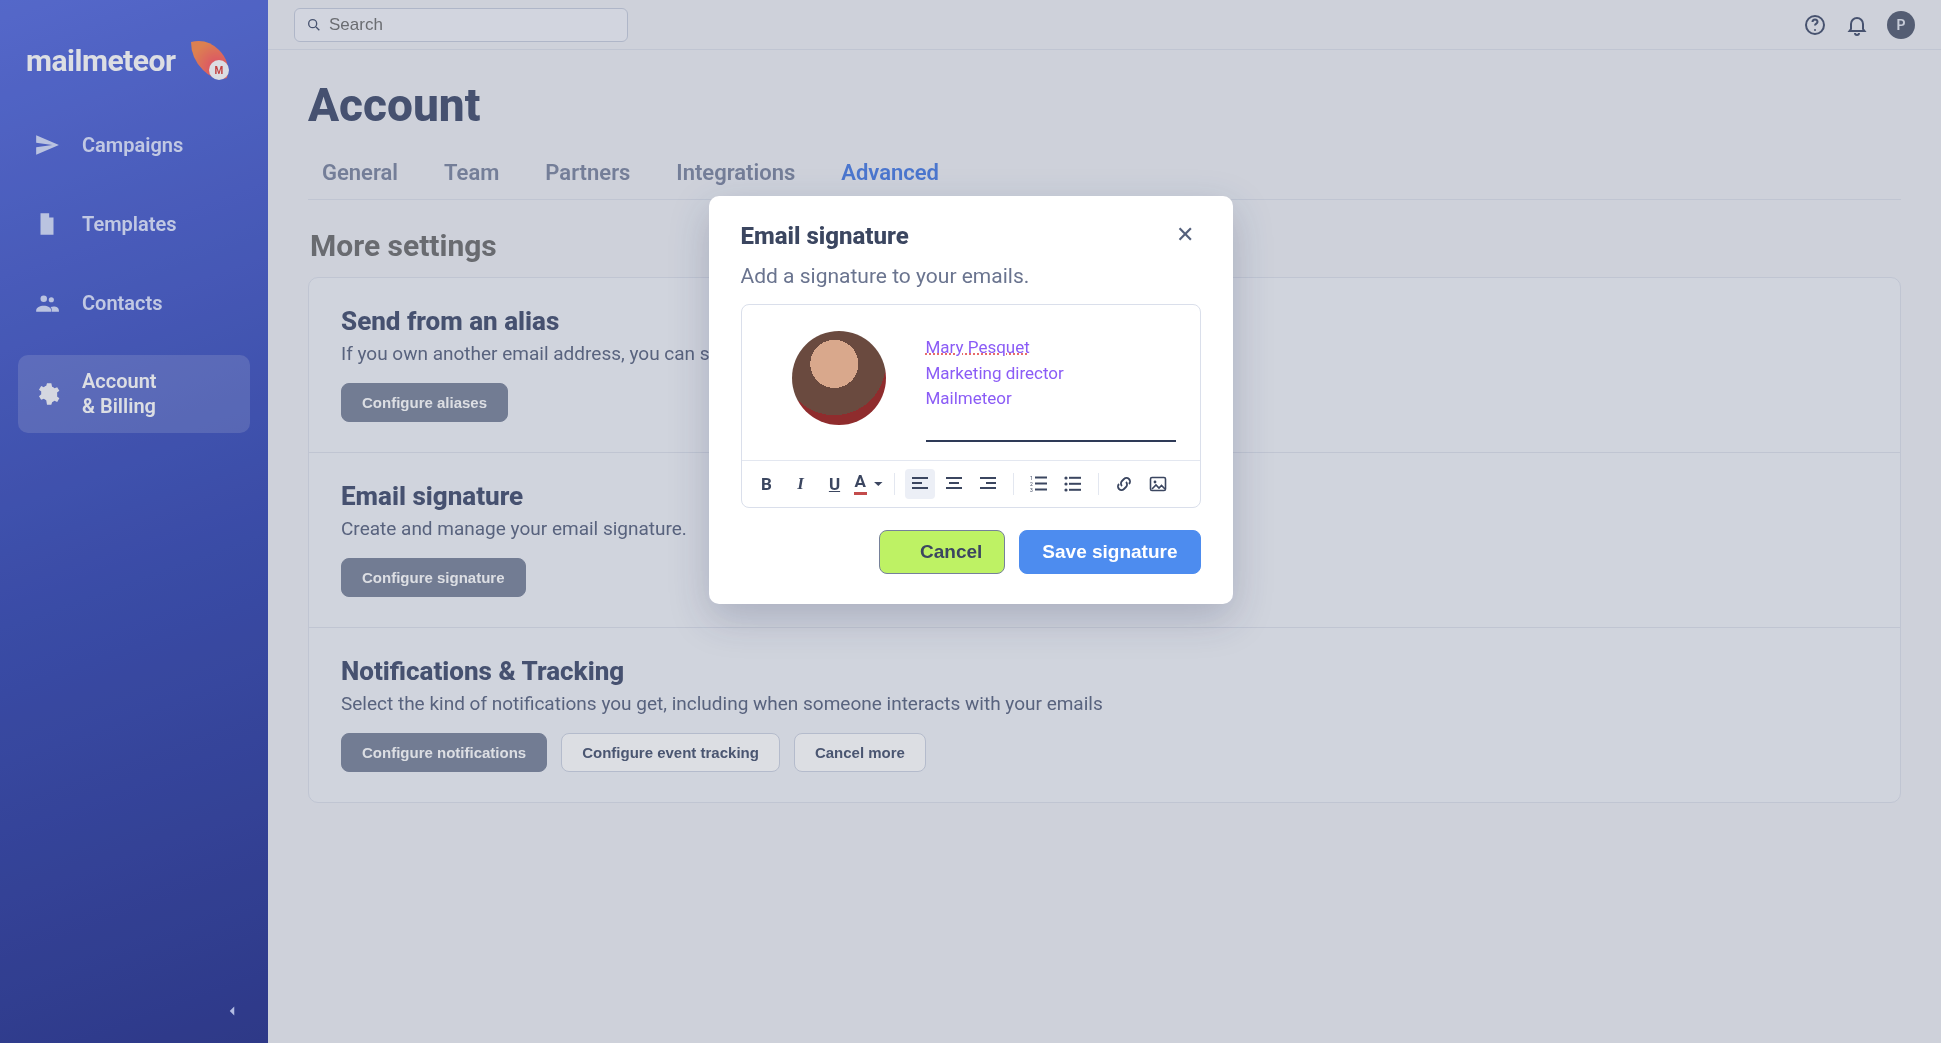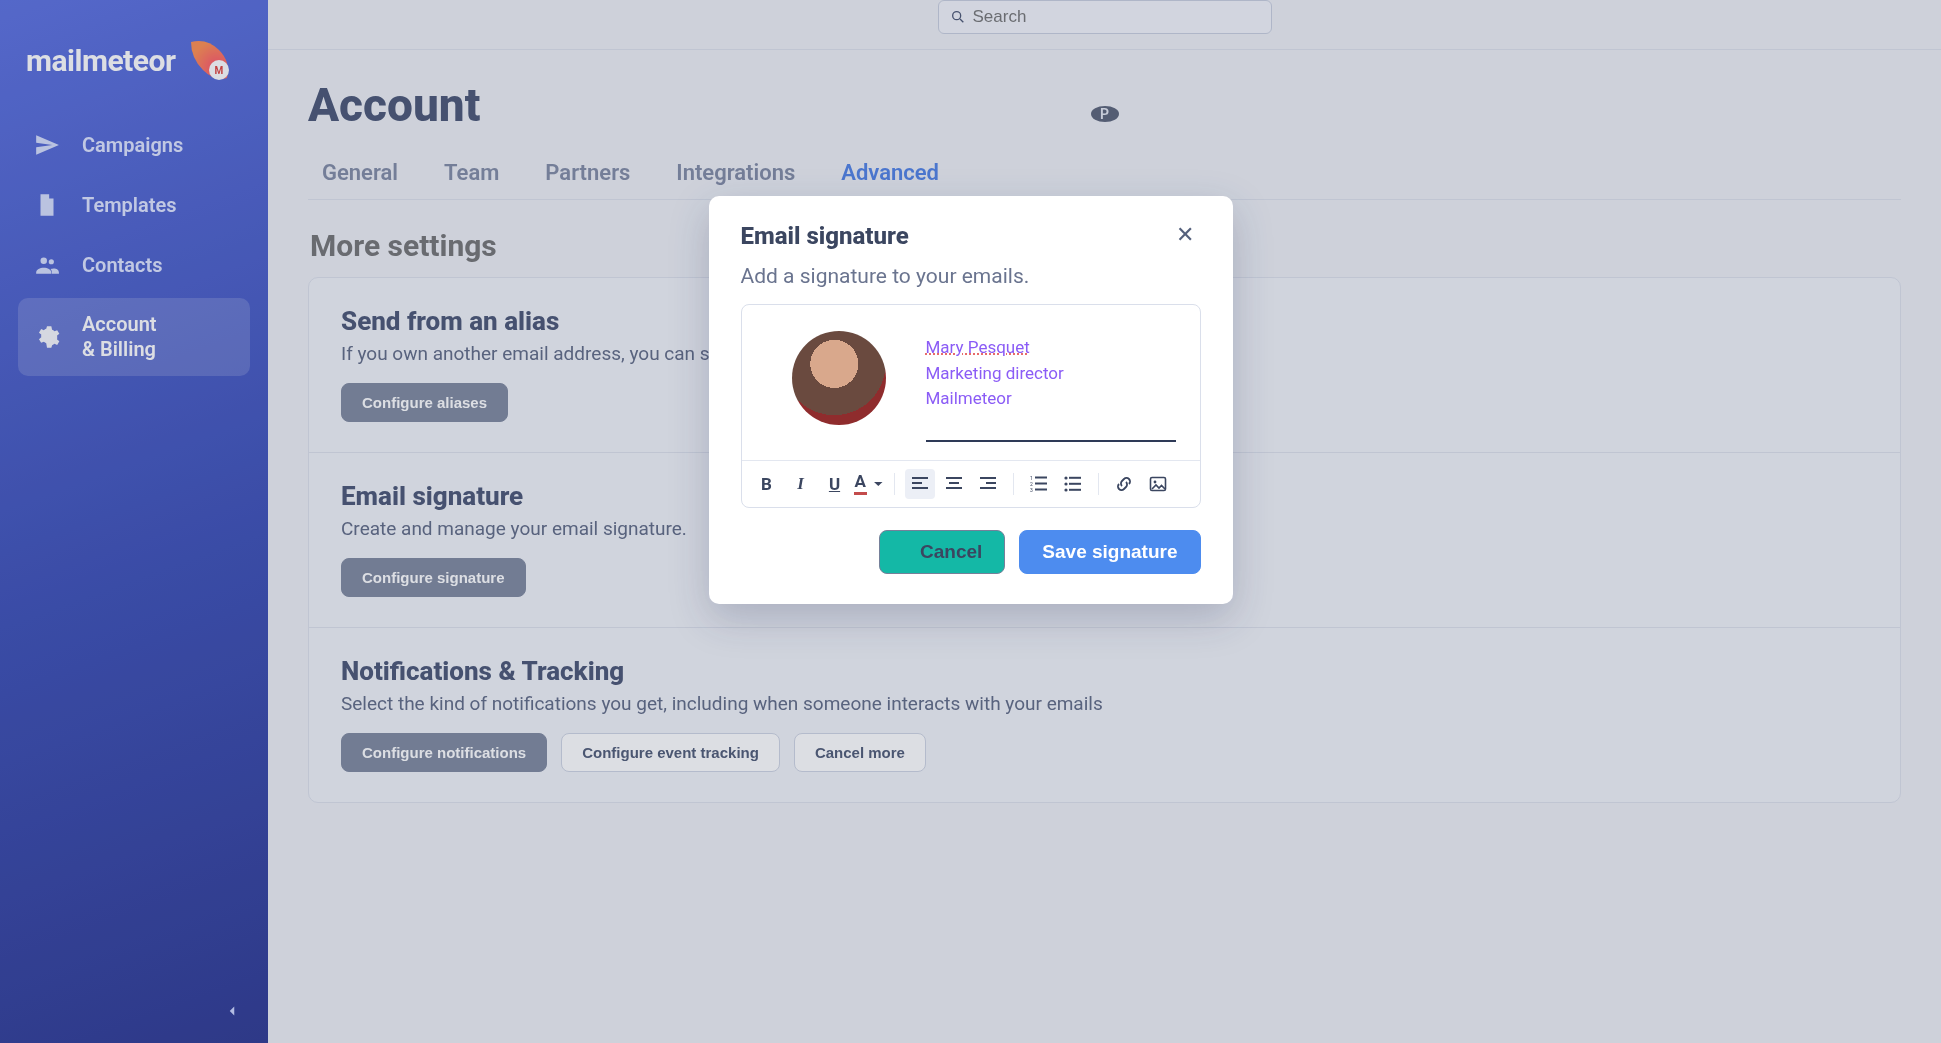--- a/index.html
+++ b/index.html
@@ -31,21 +31,21 @@
   }
   .brand-text {
     font-size: 30px;
     font-weight: 700;
     color: #fff;
     letter-spacing: -0.5px;
   }
   .brand-logo {
     width: 48px; height: 48px;
   }
-  .nav { list-style: none; display: flex; flex-direction: column; gap: 6px; }
+  .nav { list-style: none; display: flex; flex-direction: column; gap: 25px; }
   .nav-item {
     display: flex;
     align-items: center;
     gap: 22px;
     padding: 14px 16px;
     border-radius: 10px;
     font-size: 20px;
     font-weight: 600;
     cursor: pointer;
     color: #dee5ff;
@@ -78,21 +78,20 @@
     flex-direction: column;
   }
   .topbar {
     height: 50px;
     background: #eef0f5;
     border-bottom: 1px solid #dde1eb;
     display: flex;
     align-items: center;
     padding: 0 26px;
     gap: 18px;
-    flex-direction: column;
   }
   .search {
     position: relative;
     width: 334px;
   }
   .search-icon {
     position: absolute;
     left: 12px; top: 50%; transform: translateY(-50%);
     width: 16px; height: 16px; color: #4a5572;
   }
@@ -313,21 +312,21 @@
     margin-top: 22px;
   }
   .mbtn {
     padding: 10px 22px;
     border-radius: 8px;
     font-size: 19px;
     font-weight: 700;
     cursor: pointer;
   }
   .mbtn.secondary {
-    background: #14b8a6;
+    background: #bef264;
     border: 1.5px solid #76809a;
     color: #3b4660;
     padding-left: 40px;
   }
   .mbtn.primary {
     background: #4d8cef;
     border: 1.5px solid #4d8cef;
     color: #fff;
   }
 </style>

